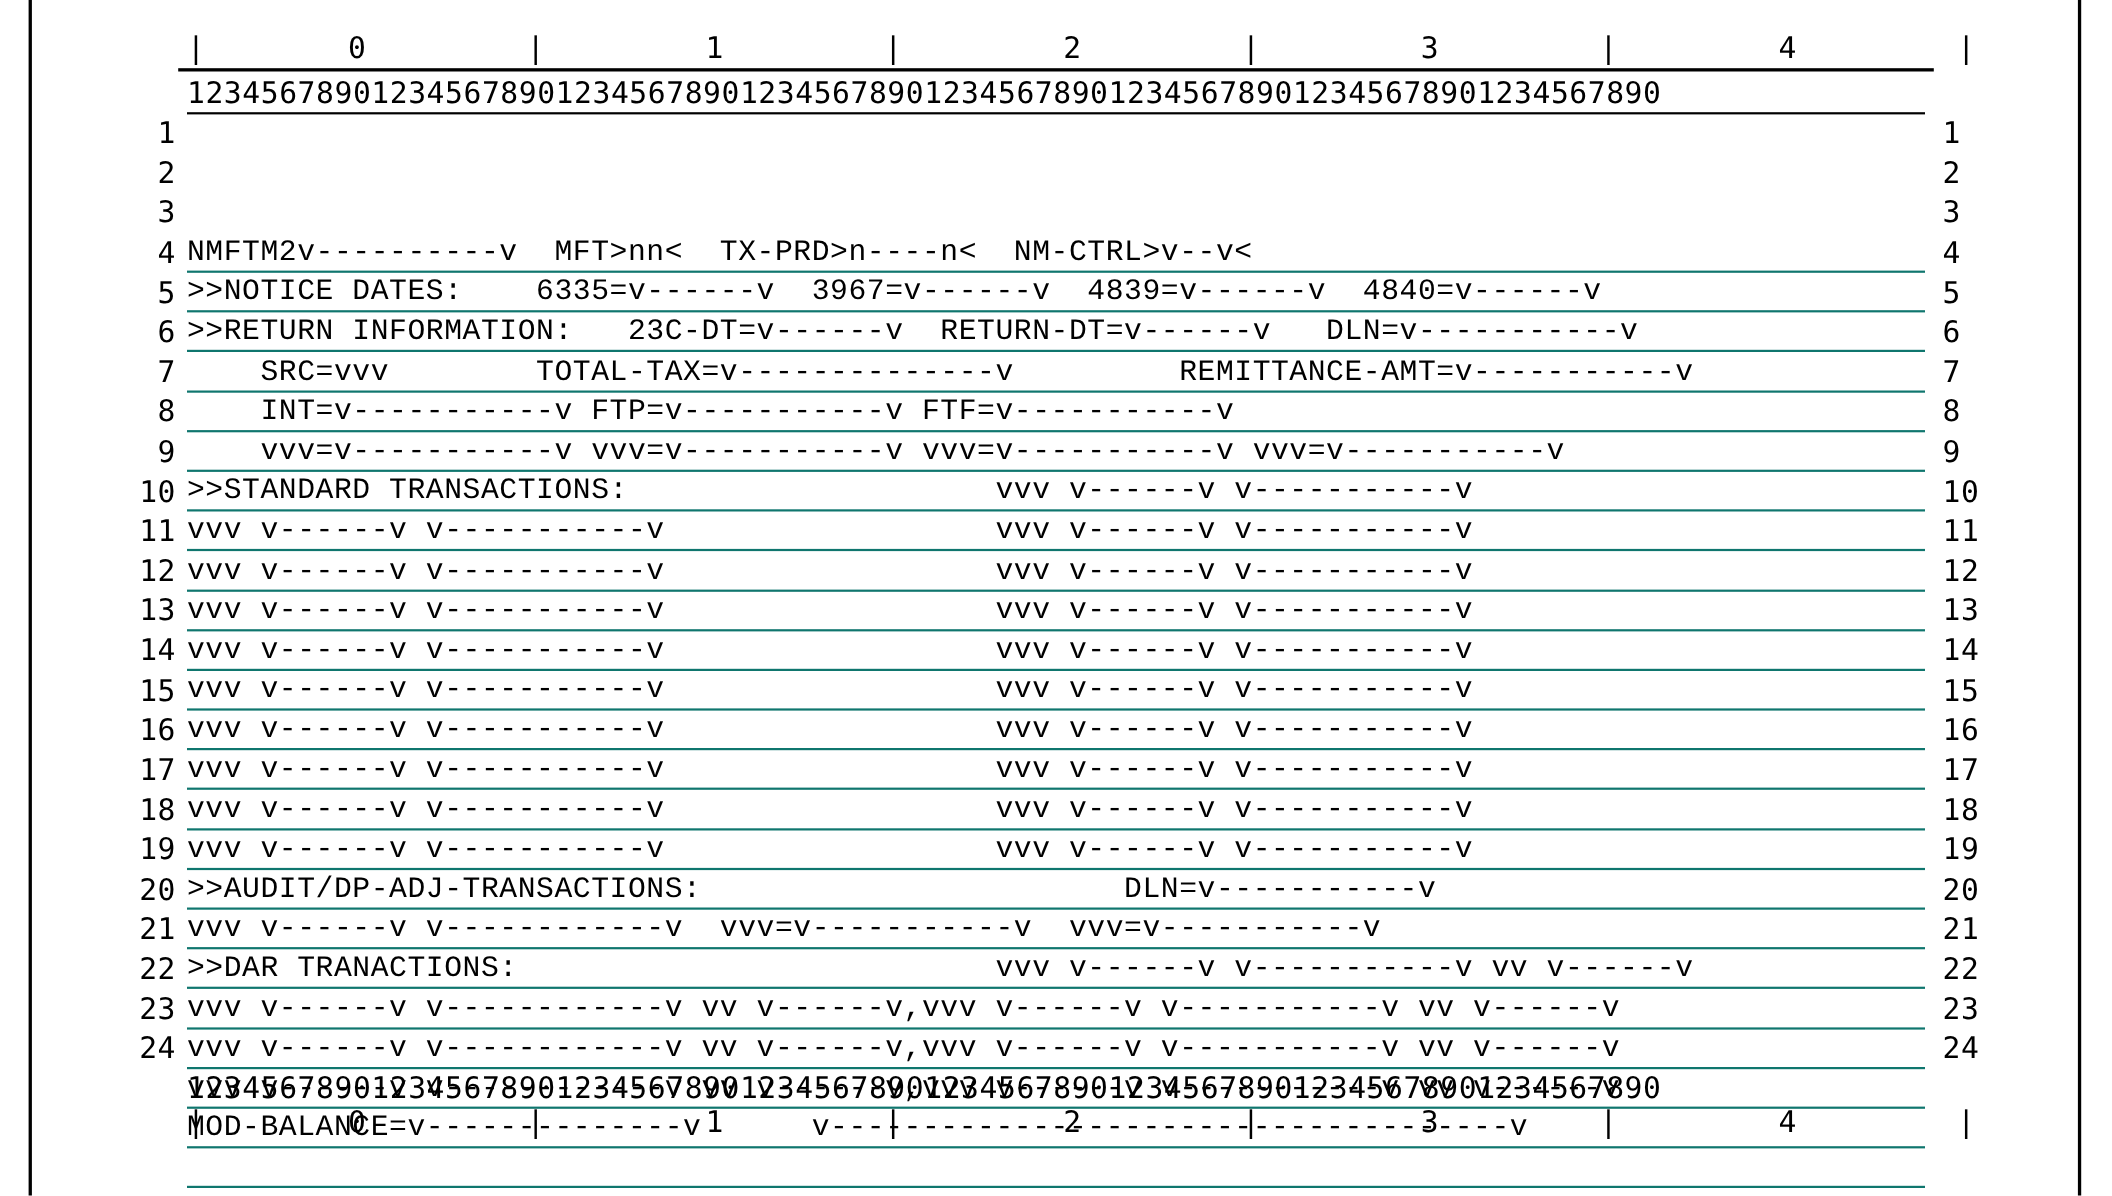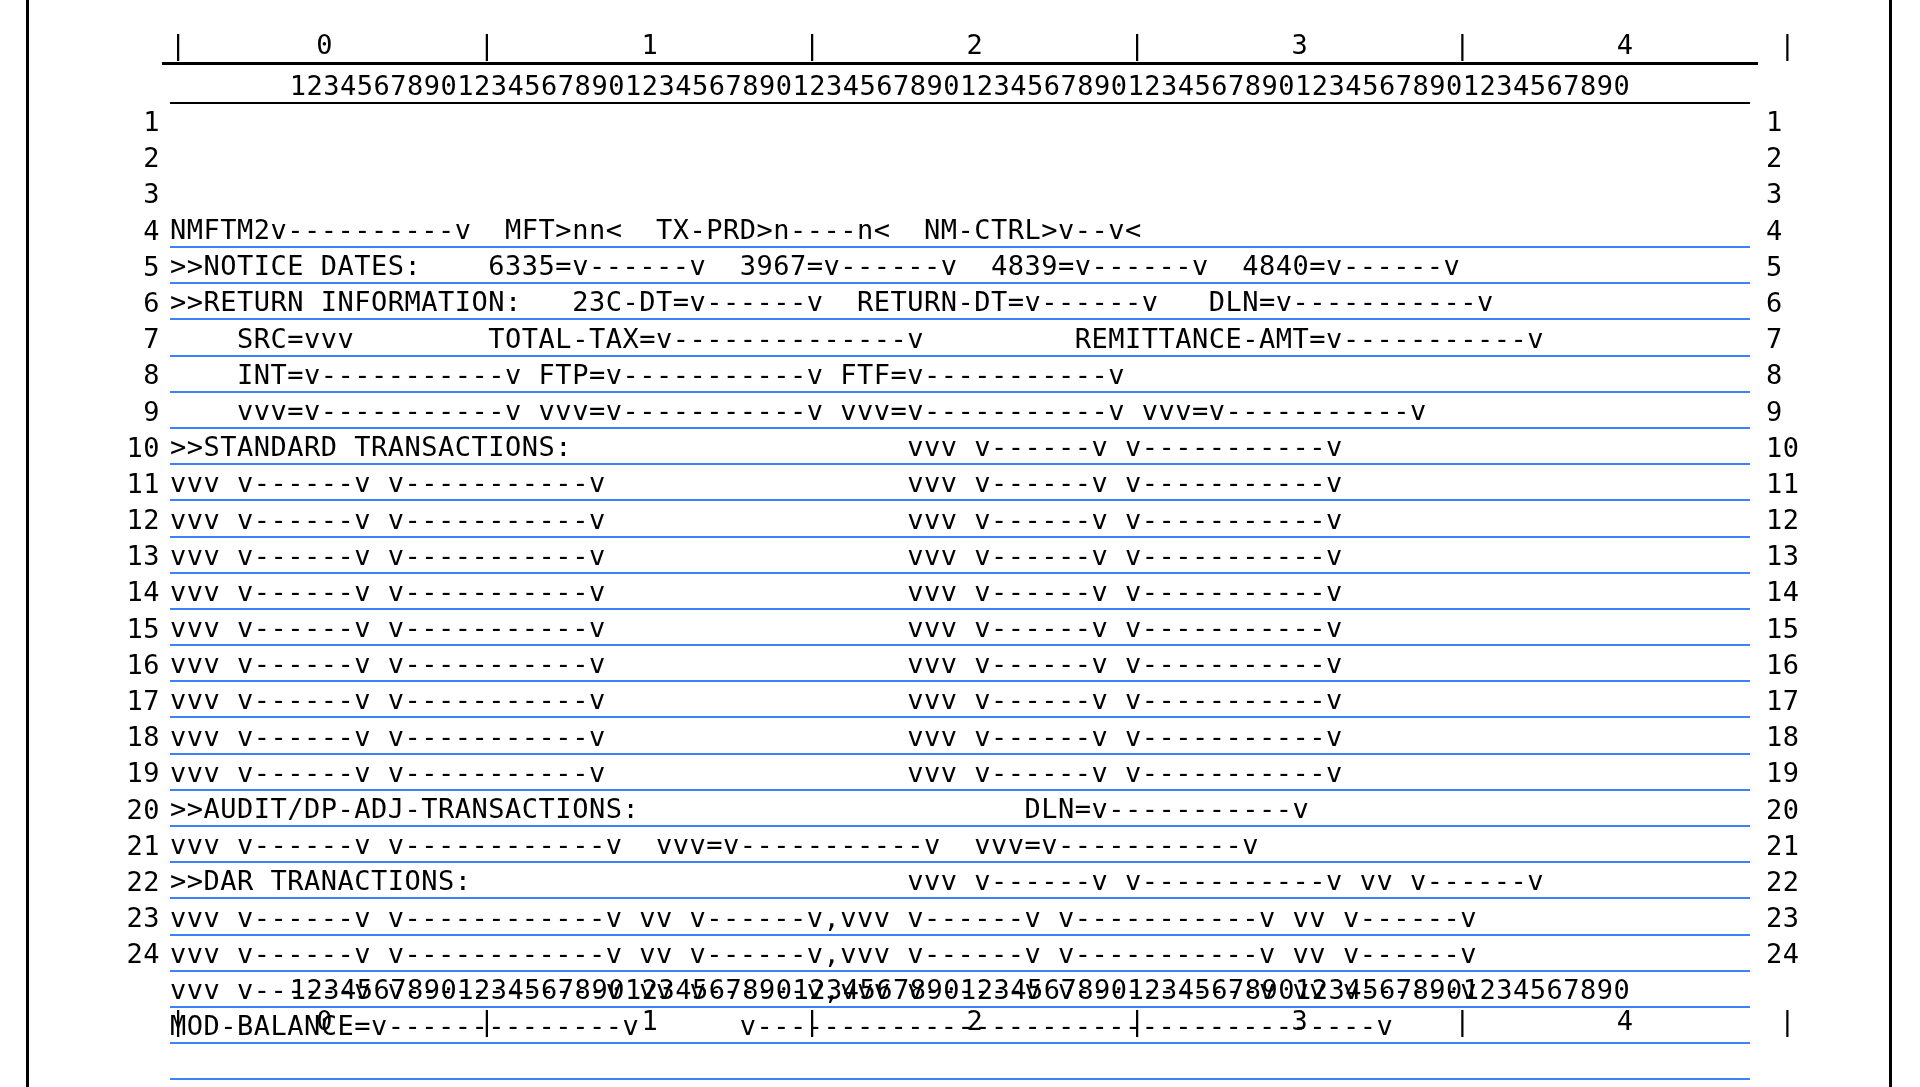--- a/index.html
+++ b/index.html
@@ -59,23 +59,24 @@
   .row .num-right {
     position: absolute;
     right: -74px;
     top: 0;
     width: 58px;
     text-align: left;
     font-size: 27px;
   }
   .row .content {
     display: block;
-    border-bottom: 2px solid #3b82f6;
+    border-bottom: 2px solid #0f766e;
     height: 34px;
     overflow: hidden;
+    font-family: Liberation Mono, monospace;
   }
 
   
   .tickrow {
     position: relative;
     height: 32px;
     white-space: pre;
     font-size: 27px;
     line-height: 30px;
   }
@@ -94,21 +95,20 @@
   }
 
   .digits-row {
     white-space: pre;
     font-size: 27px;
     line-height: 34px;
     letter-spacing: 0.5px;
     border-bottom: 2px solid #000;
     height: 33px;
     overflow: hidden;
-    text-align: center;
   }
 </style>
 </head>
 <body>
 
 <div class="screen">
 
   <div class="frame-left"></div>
   <div class="frame-right"></div>
 

